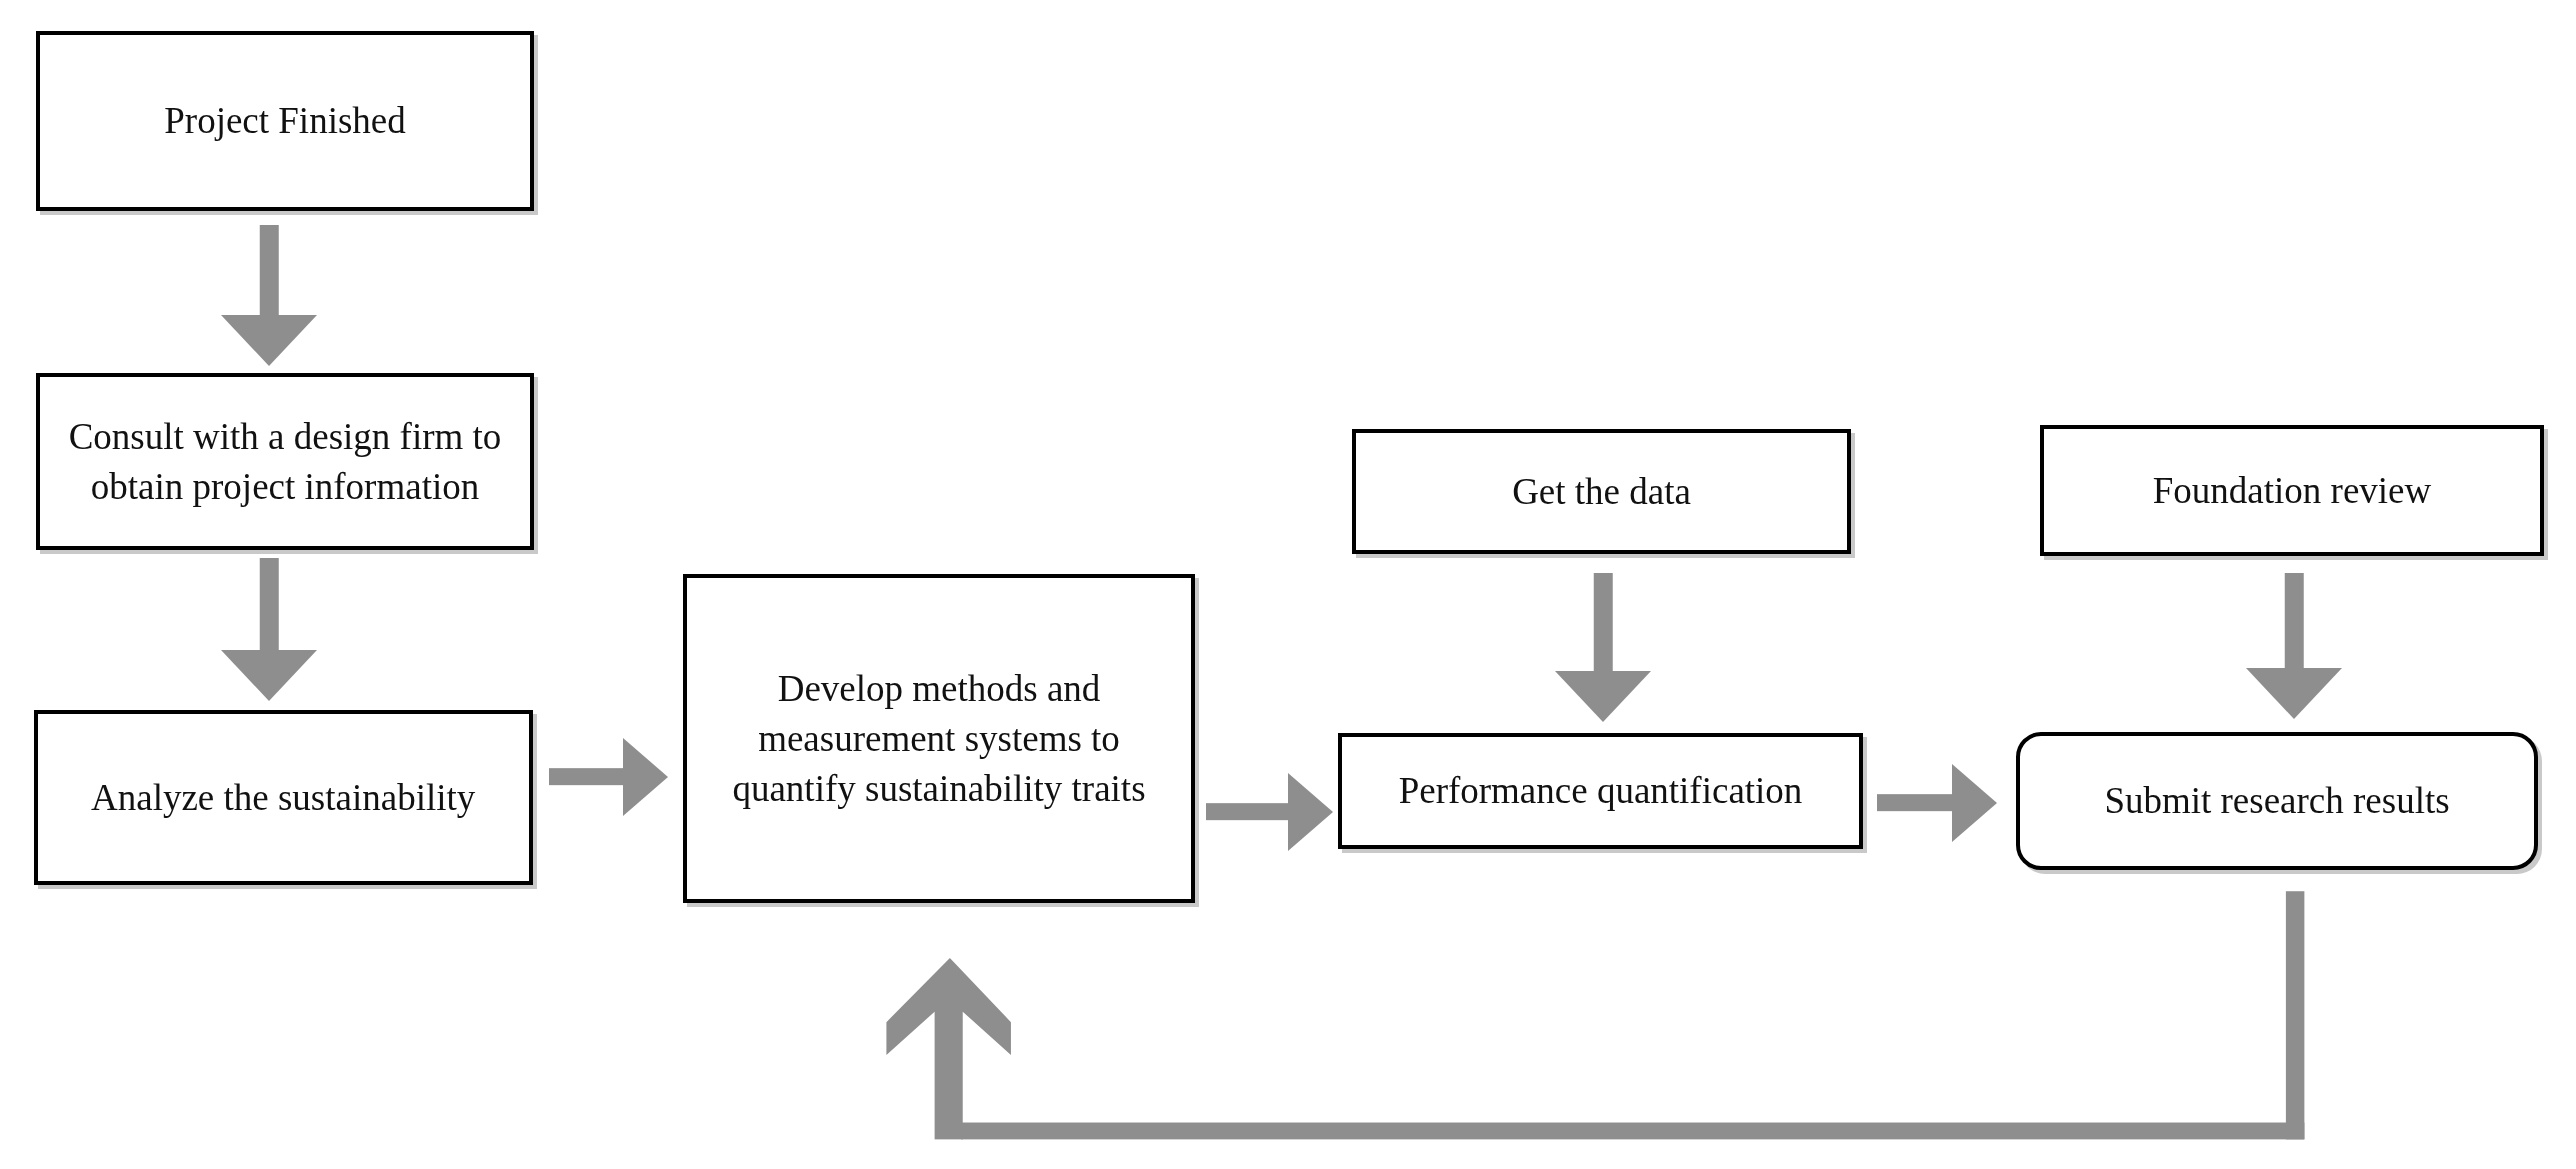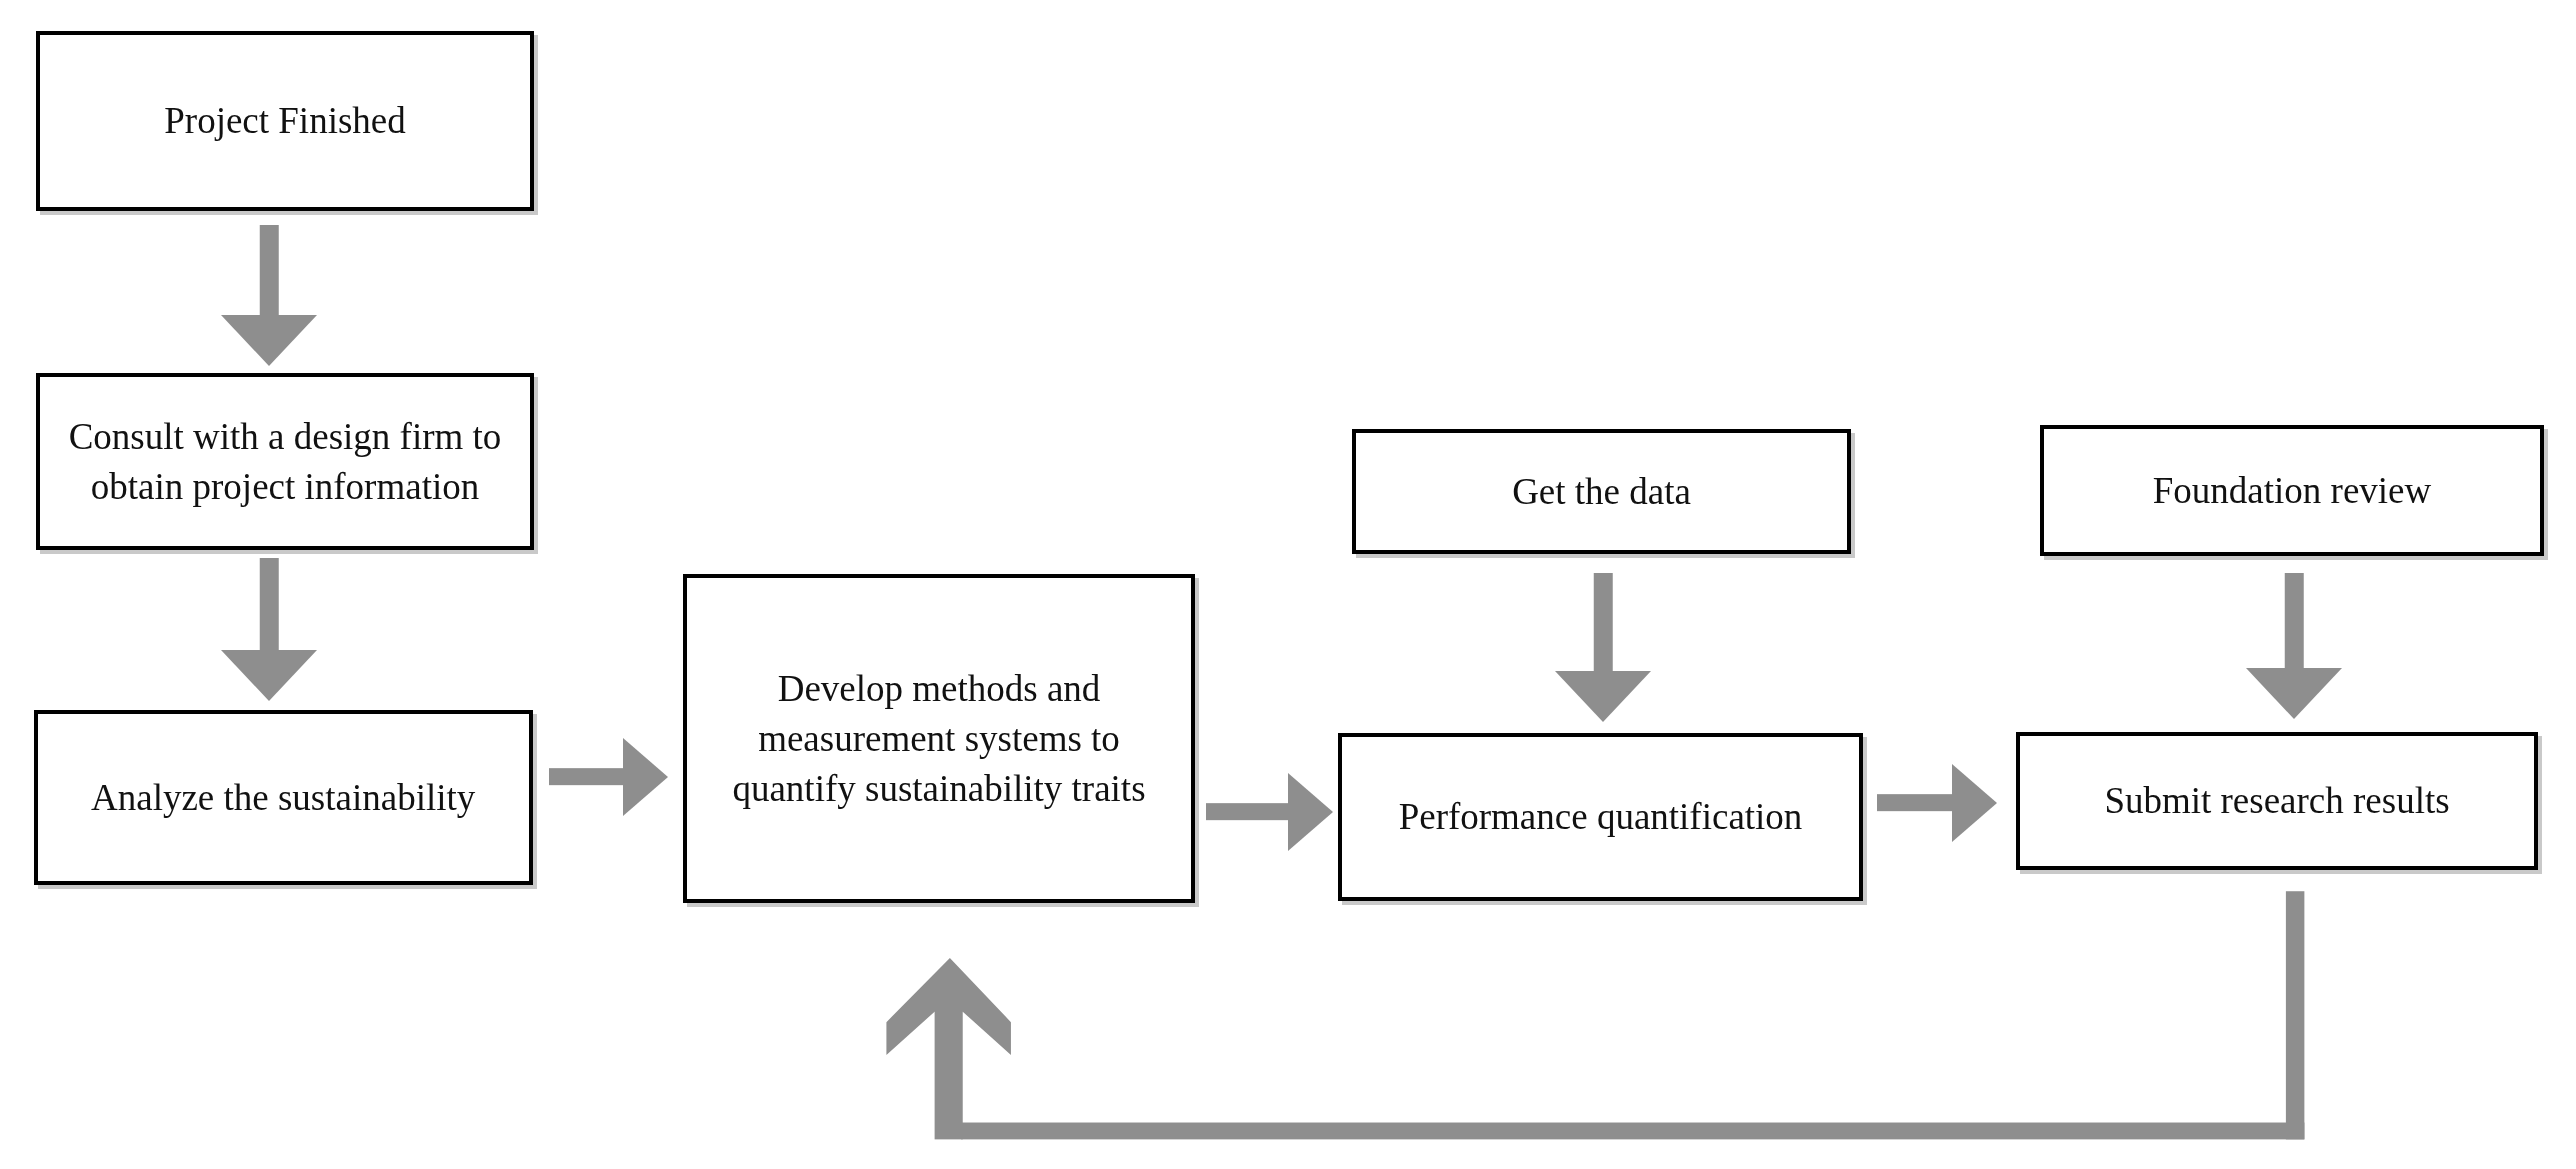--- a/index.html
+++ b/index.html
@@ -25,23 +25,23 @@
     font-size:37px;
   }
   .node .line{line-height:50px;white-space:nowrap;}
   .node.align-left{align-items:flex-start;text-align:left;padding-left:53px;}
   
   .n-project     {left:36px;  top:30.5px;  width:498px; height:180px;}
   .n-consult     {left:36px;  top:373px; width:498px; height:177px;}
   .n-analyze     {left:34px;  top:710px; width:499px; height:175px;}
   .n-develop     {left:683px; top:562px; width:512px; height:329px;margin-top:12px;}
   .n-getdata     {left:1352px;top:429px; width:499px; height:125px;}
-  .n-performance {left:1338px;top:733px; width:525px; height:168px;}
+  .n-performance {left:1338px;top:733px; width:525px; height:116px;}
   .n-foundation  {left:2040px;top:425px; width:504px; height:131px;}
-  .n-submit      {left:2016px;top:732px; width:522px; height:138px;}
+  .n-submit      {left:2016px;top:732px; width:522px; height:138px;border-radius:25px;}
 
   
   .arrow{position:absolute;}
   .shaft-v{
     position:absolute;top:0;left:50%;transform:translateX(-50%);
     width:18.5px;background:#8e8e8e;
   }
   .head-down{
     position:absolute;bottom:0;left:50%;transform:translateX(-50%);
     width:0;height:0;

